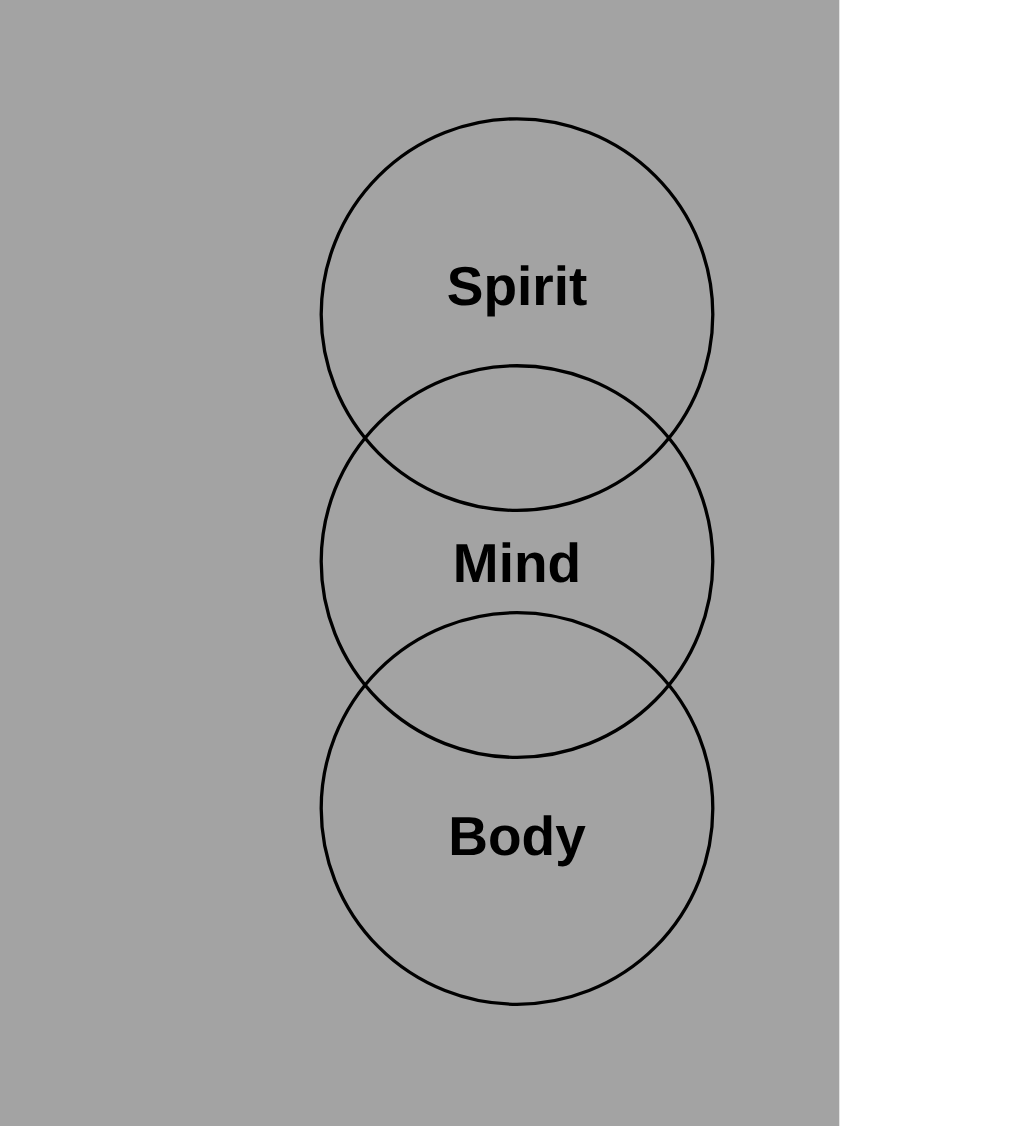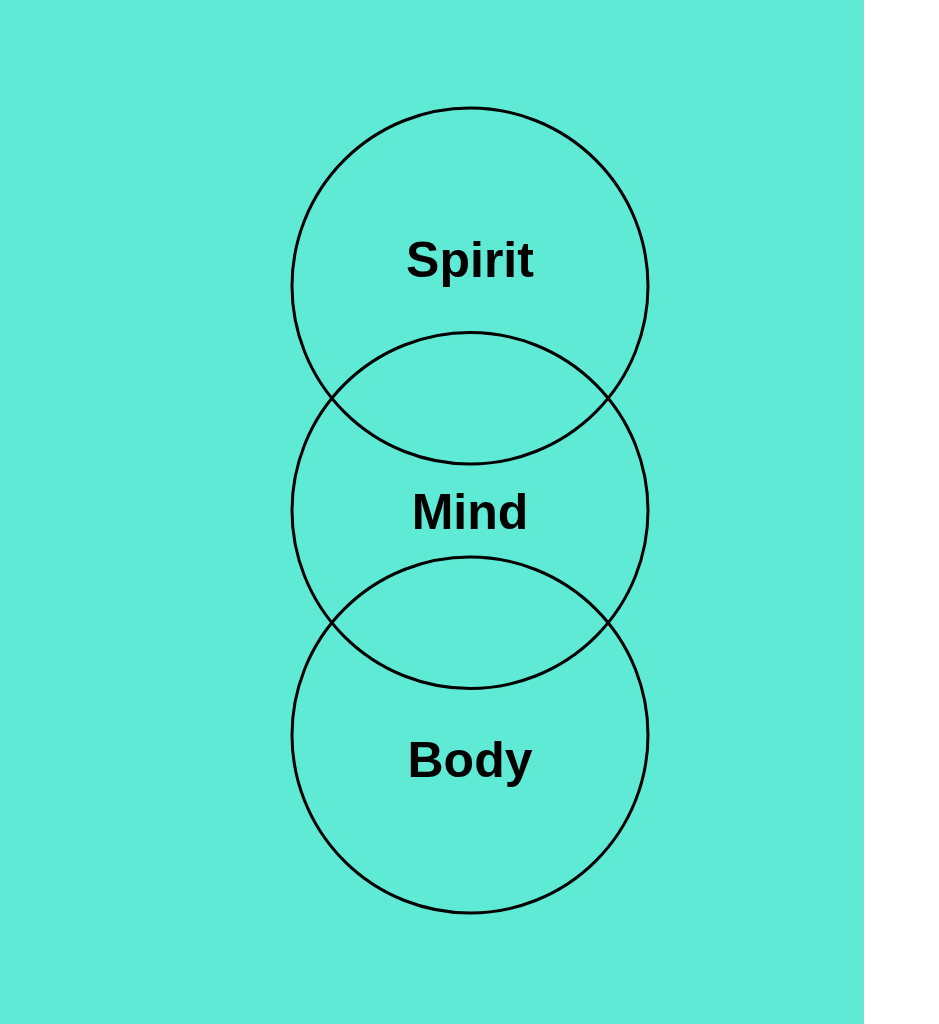--- a/index.html
+++ b/index.html
@@ -6,23 +6,23 @@
     margin: 0;
     padding: 0;
     width: 939px;
     height: 1024px;
     background: #ffffff;
     overflow: hidden;
     font-family: "Liberation Sans", sans-serif;
   }
   .canvas {
     position: relative;
-    width: 864px;
+    width: 763px;
     height: 1024px;
-    background: #5eead4;
+    background: #a3a3a3;
   }
   svg {
     position: absolute;
     top: 0;
     left: 0;
     display: block;
   }
   .circle-outline {
     fill: none;
     stroke-width: 3px;

